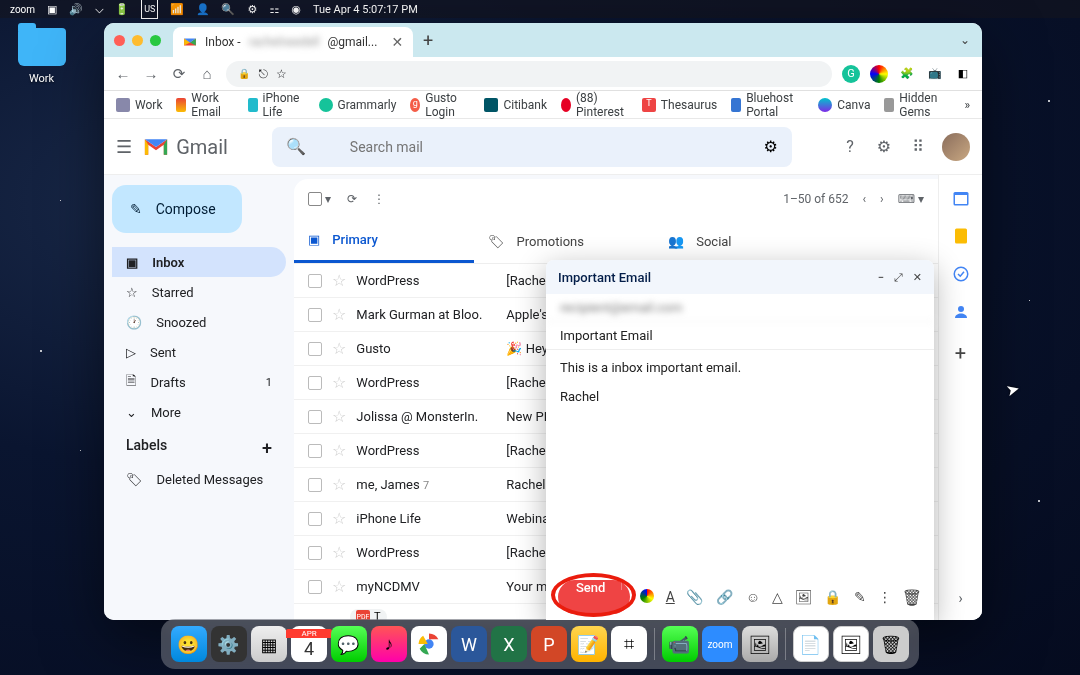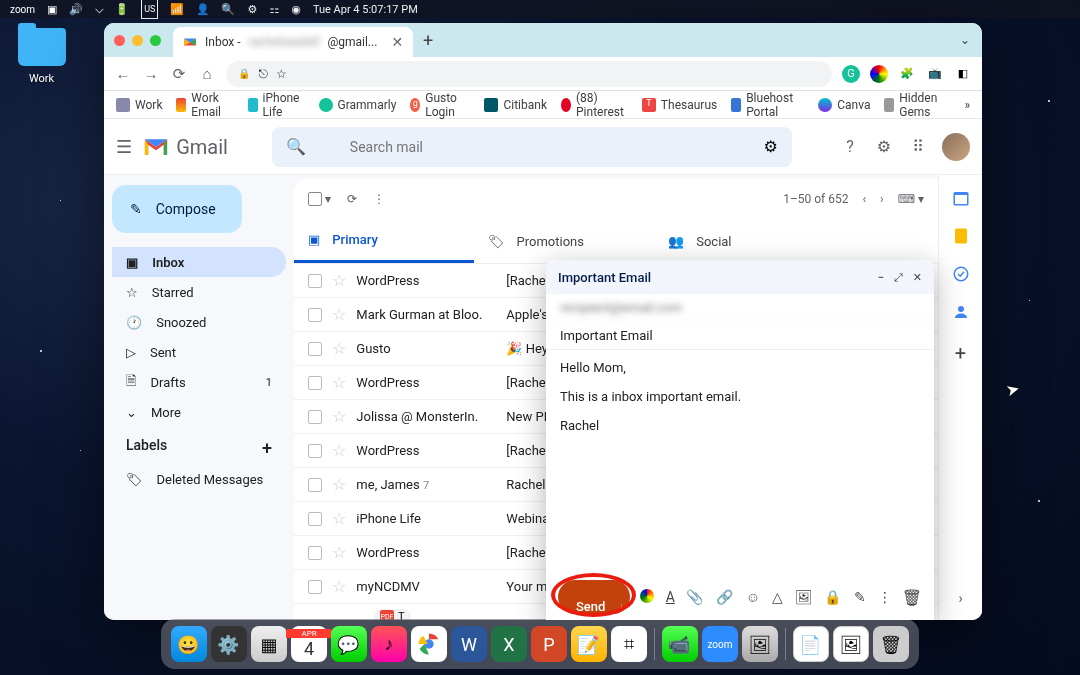--- a/index.html
+++ b/index.html
@@ -66,37 +66,37 @@
 .mtab { flex: 0 0 180px; display: flex; align-items: center; gap: 12px; padding: 0 14px; height: 44px; font-size: 13px; color: #444; cursor: pointer; }
 .mtab.active { color: #0b57d0; border-bottom: 3px solid #0b57d0; font-weight: 500; }
 .mail-list { flex: 1; overflow-y: auto; }
 .mail-row { display: flex; align-items: center; height: 34px; padding: 0 14px; gap: 10px; font-size: 13px; border-bottom: 1px solid #f0f0f0; cursor: pointer; }
 .mail-row .cb { width: 14px; height: 14px; border: 1.5px solid #bbb; border-radius: 2px; }
 .mail-row .star { position: static; width: auto; height: auto; background: none; color: #ccc; font-size: 16px; }
 .mail-row .sender { width: 140px; color: #202124; }
 .mail-row .subj { flex: 1; color: #202124; overflow: hidden; text-overflow: ellipsis; white-space: nowrap; }
 .mail-row .subj .prev { color: #5f6368; }
 .mail-row .date { font-size: 11px; color: #5f6368; }
-.mail-row .pdf-chip { display: inline-flex; align-items: center; gap: 4px; background: #f1f3f4; border-radius: 10px; padding: 1px 6px; font-size: 11px; margin-left: 24px; }
+.mail-row .pdf-chip { display: inline-flex; align-items: center; gap: 4px; background: #f1f3f4; border-radius: 10px; padding: 1px 6px; font-size: 11px; }
 .mail-row .pdf-chip .pi { width: 14px; height: 14px; background: #ea4335; border-radius: 2px; color: white; font-size: 7px; display: flex; align-items: center; justify-content: center; }
 
 .right-panel { width: 44px; background: white; border-left: 1px solid #eee; display: flex; flex-direction: column; align-items: center; gap: 20px; padding-top: 14px; }
 .rp-icon { width: 18px; height: 18px; cursor: pointer; }
 .rp-chev { margin-top: auto; margin-bottom: 14px; font-size: 14px; color: #5f6368; }
 
 .compose-window { position: absolute; bottom: 0; right: 48px; width: 388px; height: 360px; background: white; border-radius: 8px 8px 0 0; box-shadow: 0 8px 30px rgba(0,0,0,0.3); display: flex; flex-direction: column; z-index: 100; }
 .comp-hdr { height: 34px; background: #f2f6fc; border-radius: 8px 8px 0 0; display: flex; align-items: center; padding: 0 12px; font-size: 13px; font-weight: 500; color: #041e49; }
 .comp-hdr .wctrls { margin-left: auto; display: flex; gap: 10px; color: #444; font-size: 11px; }
 .comp-hdr .wctrls span { cursor: pointer; }
 .comp-field { padding: 6px 14px; border-bottom: 1px solid #eee; font-size: 13px; color: #222; }
 .comp-field.blur { filter: blur(3px); color: #777; }
 .comp-body { flex: 1; padding: 10px 14px; font-size: 13px; color: #222; }
 .comp-body p { margin-bottom: 14px; }
 .comp-footer { height: 46px; display: flex; align-items: center; padding: 0 12px; gap: 10px; position: relative; }
-.send-btn { background: #c2410c; color: white; border-radius: 18px; height: 34px; display: flex; align-items: flex-end; cursor: pointer; overflow: hidden; }
+.send-btn { background: #ef4444; color: white; border-radius: 18px; height: 34px; display: flex; align-items: flex-start; cursor: pointer; overflow: hidden; }
 .send-btn .lbl { padding: 0 16px 0 18px; font-size: 13px; font-weight: 500; }
 .send-btn .arrow { border-left: 1px solid rgba(255,255,255,0.3); padding: 0 10px; font-size: 9px; }
 .send-circle { position: absolute; left: 5px; bottom: 3px; width: 85px; height: 44px; border: 4px solid #ea1c0d; border-radius: 50%; pointer-events: none; }
 .ft-icons { display: flex; gap: 12px; color: #444; font-size: 14px; }
 .ft-icons span { cursor: pointer; }
 .trash { margin-left: auto; color: #444; cursor: pointer; }
 
 .dock { position: absolute; bottom: 6px; left: 50%; transform: translateX(-50%); height: 50px; background: rgba(255,255,255,0.25); border-radius: 14px; display: flex; align-items: center; padding: 0 10px; gap: 4px; backdrop-filter: blur(10px); }
 .dock-icon { width: 36px; height: 36px; border-radius: 8px; display: flex; align-items: center; justify-content: center; font-size: 18px; cursor: pointer; }
 .dock-sep { width: 1px; height: 32px; background: rgba(255,255,255,0.3); margin: 0 3px; }
@@ -413,21 +413,20 @@
           <span>Important Email</span>
           <div class="wctrls">
             <span>−</span>
             <span>⤢</span>
             <span>✕</span>
           </div>
         </div>
         <div class="comp-field blur">recipient@email.com</div>
         <div class="comp-field">Important Email</div>
         <div class="comp-body">
-          <p>Hello Mom,</p>
           <p>This is a inbox important email.</p>
           <p>Rachel</p>
         </div>
         <div class="comp-footer">
           <div class="send-circle"></div>
           <div class="send-btn">
             <span class="lbl">Send</span>
             <span class="arrow">▼</span>
           </div>
           <div class="ft-icons">

